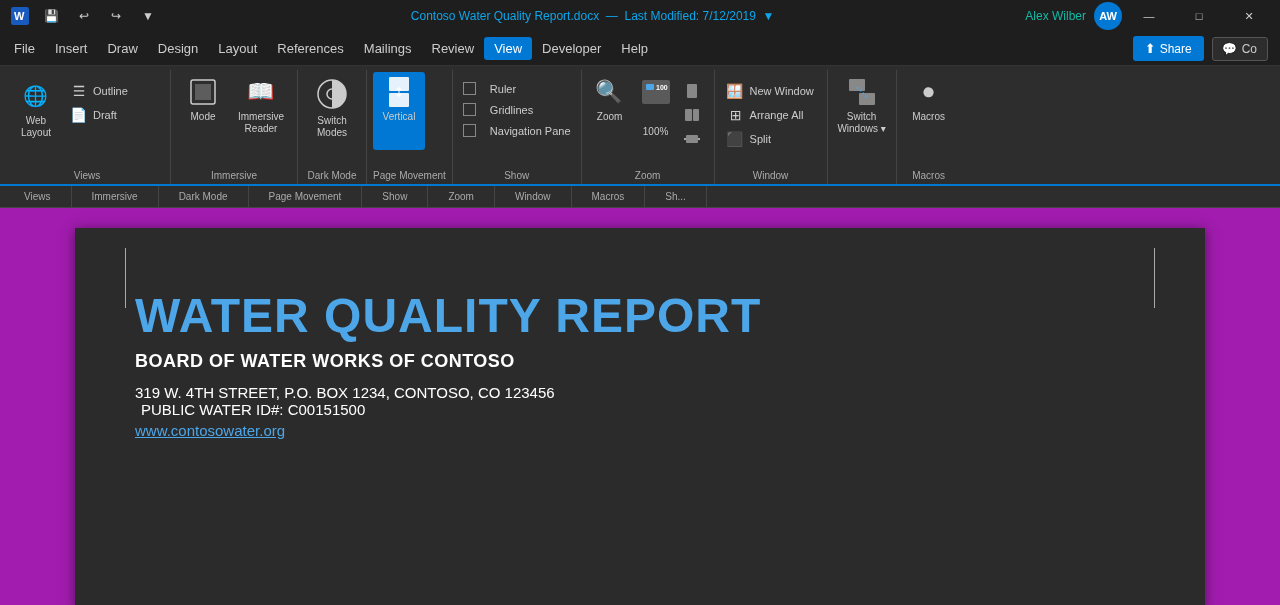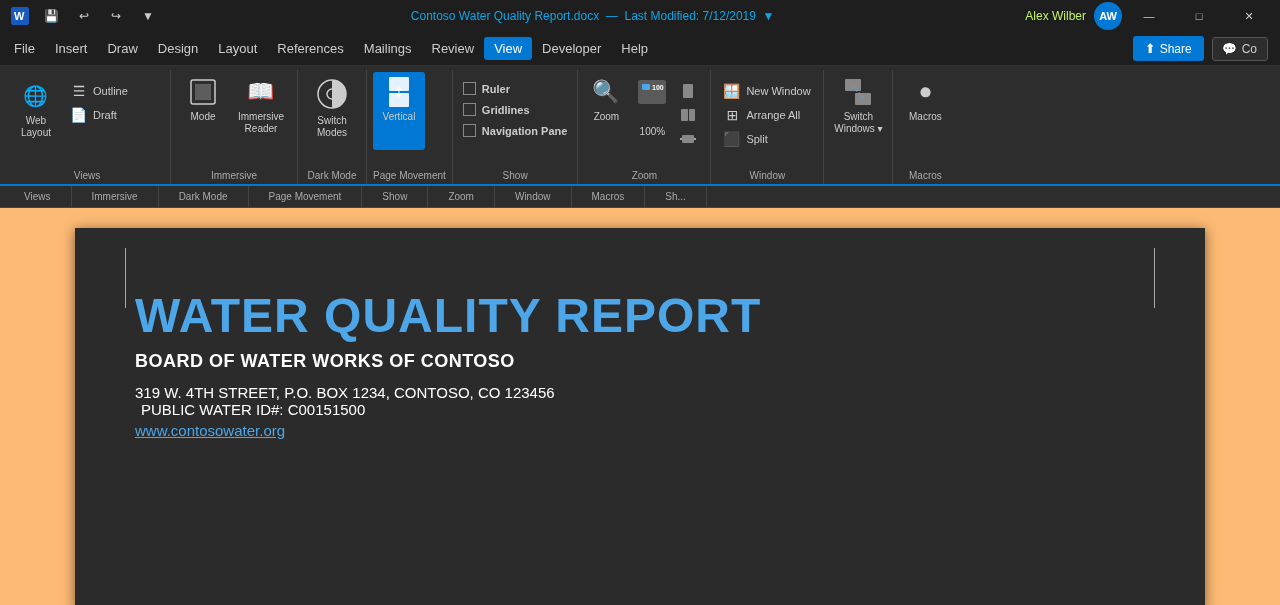--- a/index.html
+++ b/index.html
@@ -146,28 +146,27 @@
     
     .rb-check-col {
       display: flex;
       flex-direction: column;
       gap: 4px;
       padding-top: 8px;
     }
     .rb-check {
       display: flex;
       align-items: center;
-      gap: 6px;
+      gap: 14px;
       font-size: 11px;
       color: #cccccc;
       cursor: pointer;
       padding: 2px 4px;
       border-radius: 2px;
       white-space: nowrap;
-      font-weight: bold;
     }
     .rb-checkbox {
       width: 13px;
       height: 13px;
       border: 1px solid #888;
       background: transparent;
       flex-shrink: 0;
     }
 
     
@@ -186,21 +185,21 @@
     .header-right {
       display: flex;
       align-items: center;
       gap: 8px;
       margin-left: auto;
       padding-right: 8px;
     }
 
     
     .doc-area {
-      background: #fdba74;
+      background: #a21caf;
       flex: 1;
       display: flex;
       justify-content: center;
       padding: 20px 0;
       overflow: hidden;
       height: calc(605px - 32px - 34px - 120px - 22px);
     }
 
     
     .ribbon-labels {
@@ -326,21 +325,21 @@
     <div class="qat-icon">↪</div>
     <div class="qat-icon">▼</div>
   </div>
   <div class="title-bar-center">
     <span>Contoso Water Quality Report.docx</span>
     &nbsp;—&nbsp;
     <span>Last Modified: 7/12/2019</span>
     &nbsp;▼
   </div>
   <div class="title-bar-right">
-    <span style="font-size:12px;color:#bef264;margin-right:4px;">Alex Wilber</span>
+    <span style="font-size:12px;color:#14b8a6;margin-right:4px;">Alex Wilber</span>
     <div class="user-avatar">
       <span>AW</span>
     </div>
     <div class="win-btn">—</div>
     <div class="win-btn">□</div>
     <div class="win-btn close">✕</div>
   </div>
 </div>
 
 <div class="menu-bar">

